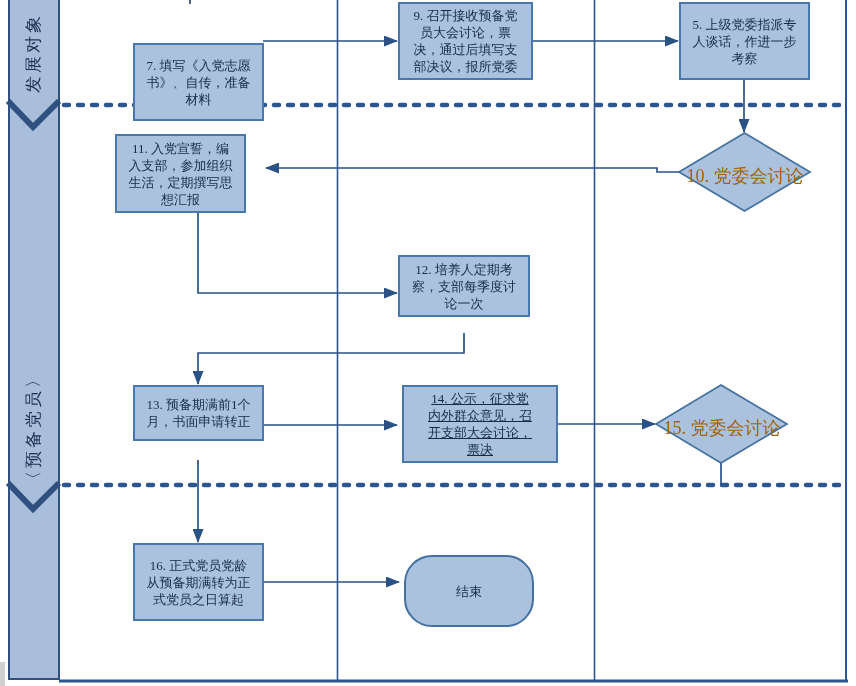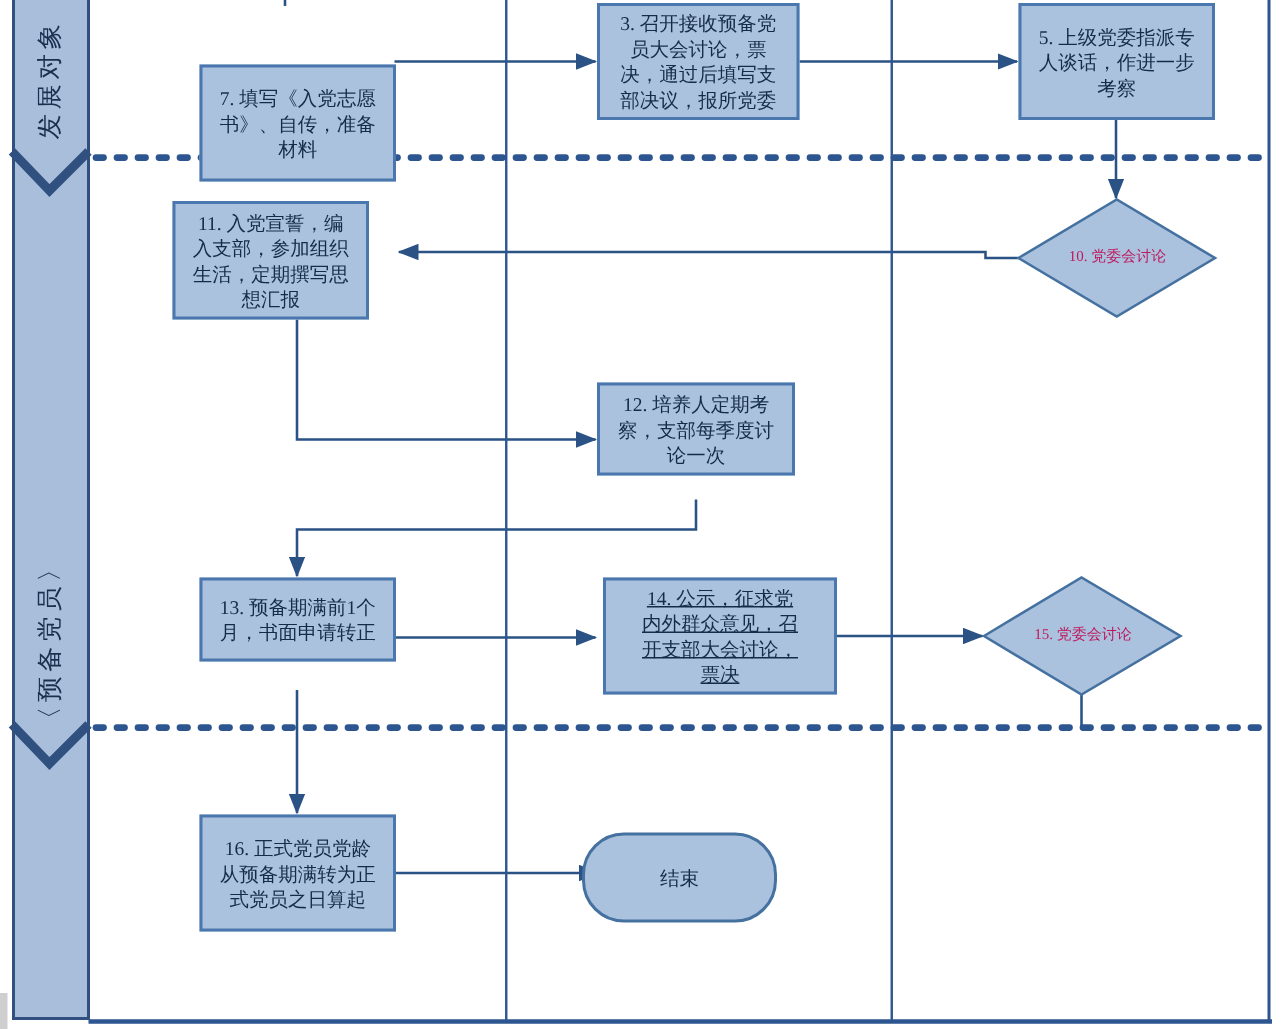--- a/index.html
+++ b/index.html
@@ -31,28 +31,28 @@
   .node .lbl{white-space:pre-line;}
   .n7 {left:133px;top:3px;  width:131px;height:78px;margin-top:40px;}
   .n8 {left:398px;top:2px;  width:135px;height:78px;}
   .n9 {left:679px;top:2px;  width:131px;height:78px;}
   .n11{left:115px;top:134px;width:131px;height:79px;}
   .n12{left:398px;top:255px;width:132px;height:62px;}
   .n13{left:133px;top:385px;width:131px;height:56px;}
   .n14{left:402px;top:385px;width:156px;height:78px;text-decoration:underline;}
   .n16{left:133px;top:543px;width:131px;height:78px;}
   .terminator{
-    left:388px;top:555px;width:130px;height:60px;border-radius:28px;
+    left:404px;top:555px;width:130px;height:72px;border-radius:28px;
     border:2px solid #44719f;
     text-align:center;
   }
   
   .diamond-label{
     position:absolute;z-index:3;text-align:center;
-    font-size:10px;color:#be185d;white-space:pre-line;
+    font-size:18px;color:#a16207;white-space:pre-line;
   }
   .d10-label{left:676px;top:164px;width:138px;}
   .d15-label{left:652px;top:416px;width:140px;}
   
   .page-edge{position:absolute;left:0;top:662px;width:5px;height:24px;background:#cfcfcf;z-index:0;}
 </style>
 </head>
 <body>
 
 <div class="stage">
@@ -107,21 +107,21 @@
       <polygon points="656,424 721,385 787,424 721,463"></polygon>
     </g>
   </svg>
 
   <div class="node n7">
     <span class="lbl">7. 填写《入党志愿
 书》、自传，准备
 材料</span>
   </div>
   <div class="node n8">
-    <span class="lbl">3. 召开接收预备党
+    <span class="lbl">9. 召开接收预备党
 员大会讨论，票
 决，通过后填写支
 部决议，报所党委</span>
   </div>
   <div class="node n9">
     <span class="lbl">5. 上级党委指派专
 人谈话，作进一步
 考察</span>
   </div>
   <div class="node n11">

